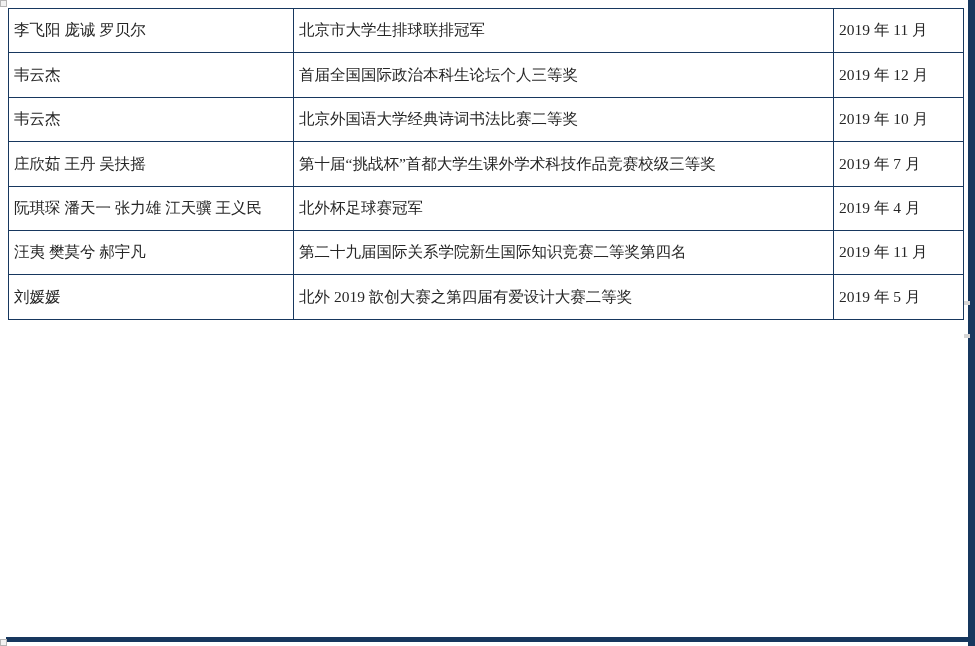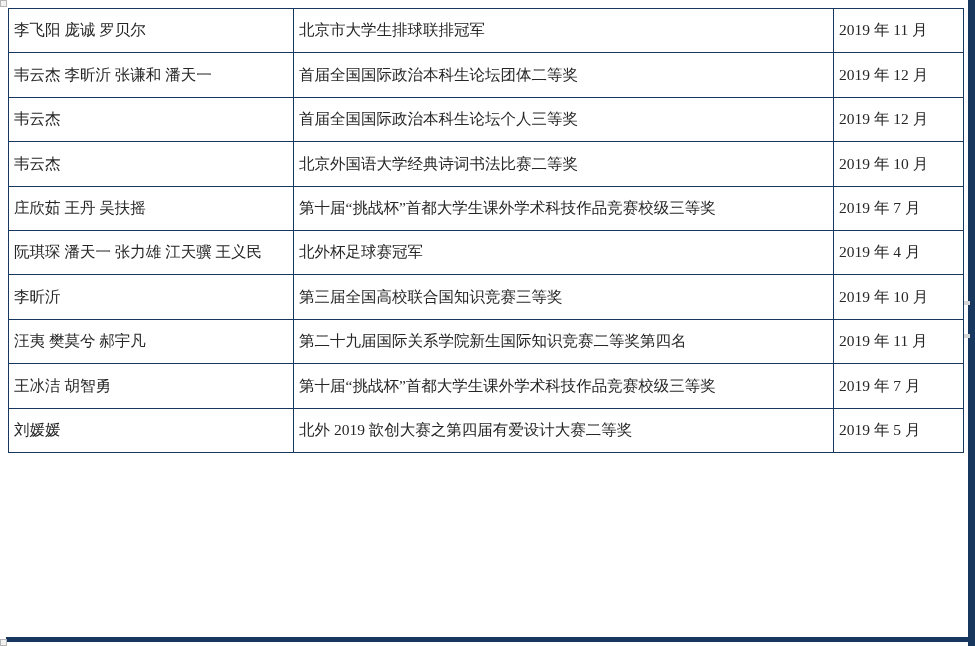--- a/index.html
+++ b/index.html
@@ -82,58 +82,43 @@
     <col class="col-award">
     <col class="col-date">
   </colgroup>
   <tbody>
       <tr>
         <td>李飞阳 庞诚 罗贝尔</td>
         <td>北京市大学生排球联排冠军</td>
         <td>2019 年 11 月</td>
       </tr>
       <tr>
-        <td>韦云杰 李昕沂 张谦和 潘天一</td>
-        <td>首届全国国际政治本科生论坛团体二等奖</td>
-        <td>2019 年 12 月</td>
-      </tr>
-      <tr>
         <td>韦云杰</td>
         <td>首届全国国际政治本科生论坛个人三等奖</td>
         <td>2019 年 12 月</td>
       </tr>
       <tr>
         <td>韦云杰</td>
         <td>北京外国语大学经典诗词书法比赛二等奖</td>
         <td>2019 年 10 月</td>
       </tr>
       <tr>
         <td>庄欣茹 王丹 吴扶摇</td>
         <td>第十届“挑战杯”首都大学生课外学术科技作品竞赛校级三等奖</td>
         <td>2019 年 7 月</td>
       </tr>
       <tr>
         <td>阮琪琛 潘天一 张力雄 江天骥 王义民</td>
         <td>北外杯足球赛冠军</td>
         <td>2019 年 4 月</td>
       </tr>
       <tr>
-        <td>李昕沂</td>
-        <td>第三届全国高校联合国知识竞赛三等奖</td>
-        <td>2019 年 10 月</td>
-      </tr>
-      <tr>
         <td>汪夷 樊莫兮 郝宇凡</td>
         <td>第二十九届国际关系学院新生国际知识竞赛二等奖第四名</td>
         <td>2019 年 11 月</td>
-      </tr>
-      <tr>
-        <td>王冰洁 胡智勇</td>
-        <td>第十届“挑战杯”首都大学生课外学术科技作品竞赛校级三等奖</td>
-        <td>2019 年 7 月</td>
       </tr>
       <tr>
         <td>刘媛媛</td>
         <td>北外 2019 歆创大赛之第四届有爱设计大赛二等奖</td>
         <td>2019 年 5 月</td>
       </tr>
     </tbody>
 </table>
 
 <div class="right-thick-bar"></div>

